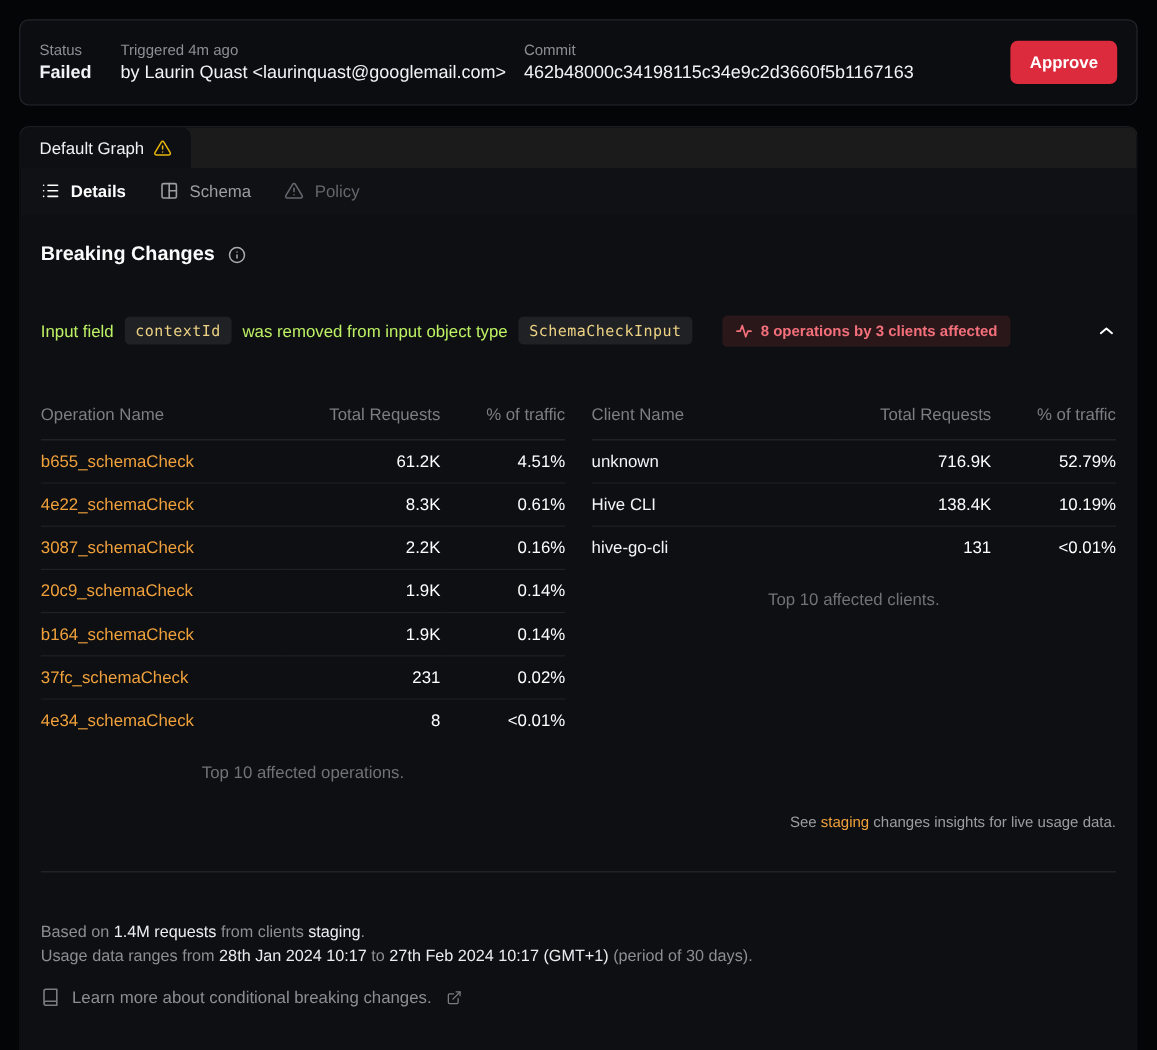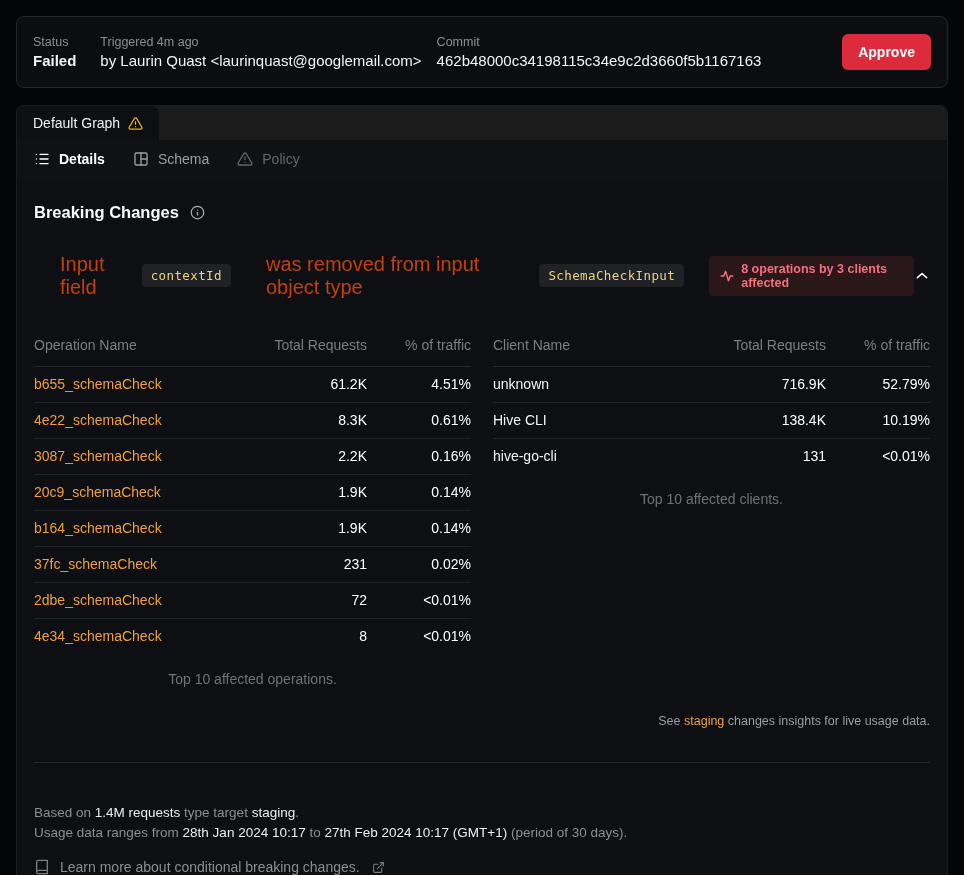--- a/index.html
+++ b/index.html
@@ -38,21 +38,21 @@
   .subtab-idle { color:#9b9ea3; }
   .subtab-dim { color:#63666c; }
 
   .content { padding:14px 17px 0; }
   .section-head { display:flex; align-items:center; gap:11px; margin-top:10px; }
   .section-title { font-size:16.5px; font-weight:700; color:#fbfbfc; }
   .info-ic { color:#a9acb1; display:flex; }
 
   
   .change-row { display:flex; align-items:center; margin-top:26px; cursor:pointer; }
-  .chg-text { font-size:20px; color:#c2410c;margin-left:26px; }
+  .chg-text { font-size:14px; color:#bef264; }
   .code-pill { font-family:"DejaVu Sans Mono","Liberation Mono",monospace;
     font-size:12.5px; color:#edd284; background:#1f2125; border-radius:4px;
     padding:4px 9px; margin:16px 9px; letter-spacing:.4px; }
   .impact-badge { display:flex; align-items:center; gap:7px; background:#2a171a;
     color:#f3707b; font-size:12.5px; font-weight:700; border-radius:4px;
     padding:6px 11px; margin-left:16px; cursor:pointer; }
   .chev-up { margin-left:auto; color:#ffffff; display:flex; cursor:pointer; }
 
   
   .tables { display:flex; gap:22px; margin-top:26px; }
@@ -227,25 +227,20 @@
               <tr>
                   <td class="c-name"><a class="op-link">b164_schemaCheck</a></td>
                   <td class="c-req">1.9K</td>
                   <td class="c-traf">0.14%</td>
                 </tr>
               <tr>
                   <td class="c-name"><a class="op-link">37fc_schemaCheck</a></td>
                   <td class="c-req">231</td>
                   <td class="c-traf">0.02%</td>
                 </tr>
-              <tr>
-                  <td class="c-name"><a class="op-link">2dbe_schemaCheck</a></td>
-                  <td class="c-req">72</td>
-                  <td class="c-traf">&lt;0.01%</td>
-                </tr>
               <tr class="t-last">
                   <td class="c-name"><a class="op-link">4e34_schemaCheck</a></td>
                   <td class="c-req">8</td>
                   <td class="c-traf">&lt;0.01%</td>
                 </tr>
             </tbody>
           </table>
           <div class="tbl-note">Top 10 affected operations.</div>
         </div>
 
@@ -286,21 +281,21 @@
       </div>
 
       <div class="insights-note">
         <span>See </span><a class="staging-link">staging</a><span> changes insights for live usage data.</span>
       </div>
 
       <hr class="divider">
 
       <div class="footer">
         <div>
-          <span>Based on </span><span class="hl">1.4M requests</span><span> type target </span><span class="hl">staging</span><span>.</span>
+          <span>Based on </span><span class="hl">1.4M requests</span><span> from clients </span><span class="hl">staging</span><span>.</span>
         </div>
         <div>
           <span>Usage data ranges from </span><span class="hl">28th Jan 2024 10:17</span><span> to </span><span class="hl">27th Feb 2024 10:17 (GMT+1)</span><span> (period of 30 days).</span>
         </div>
       </div>
 
       <div class="learn-row">
         <span class="ic">
           <svg width="16" height="16" viewBox="0 0 24 24" fill="none" stroke="currentColor" stroke-width="2" stroke-linecap="round" stroke-linejoin="round">
               <path d="M4 19.5v-15A2.5 2.5 0 0 1 6.5 2H20v20H6.5a2.5 2.5 0 0 1 0-5H20"></path>

